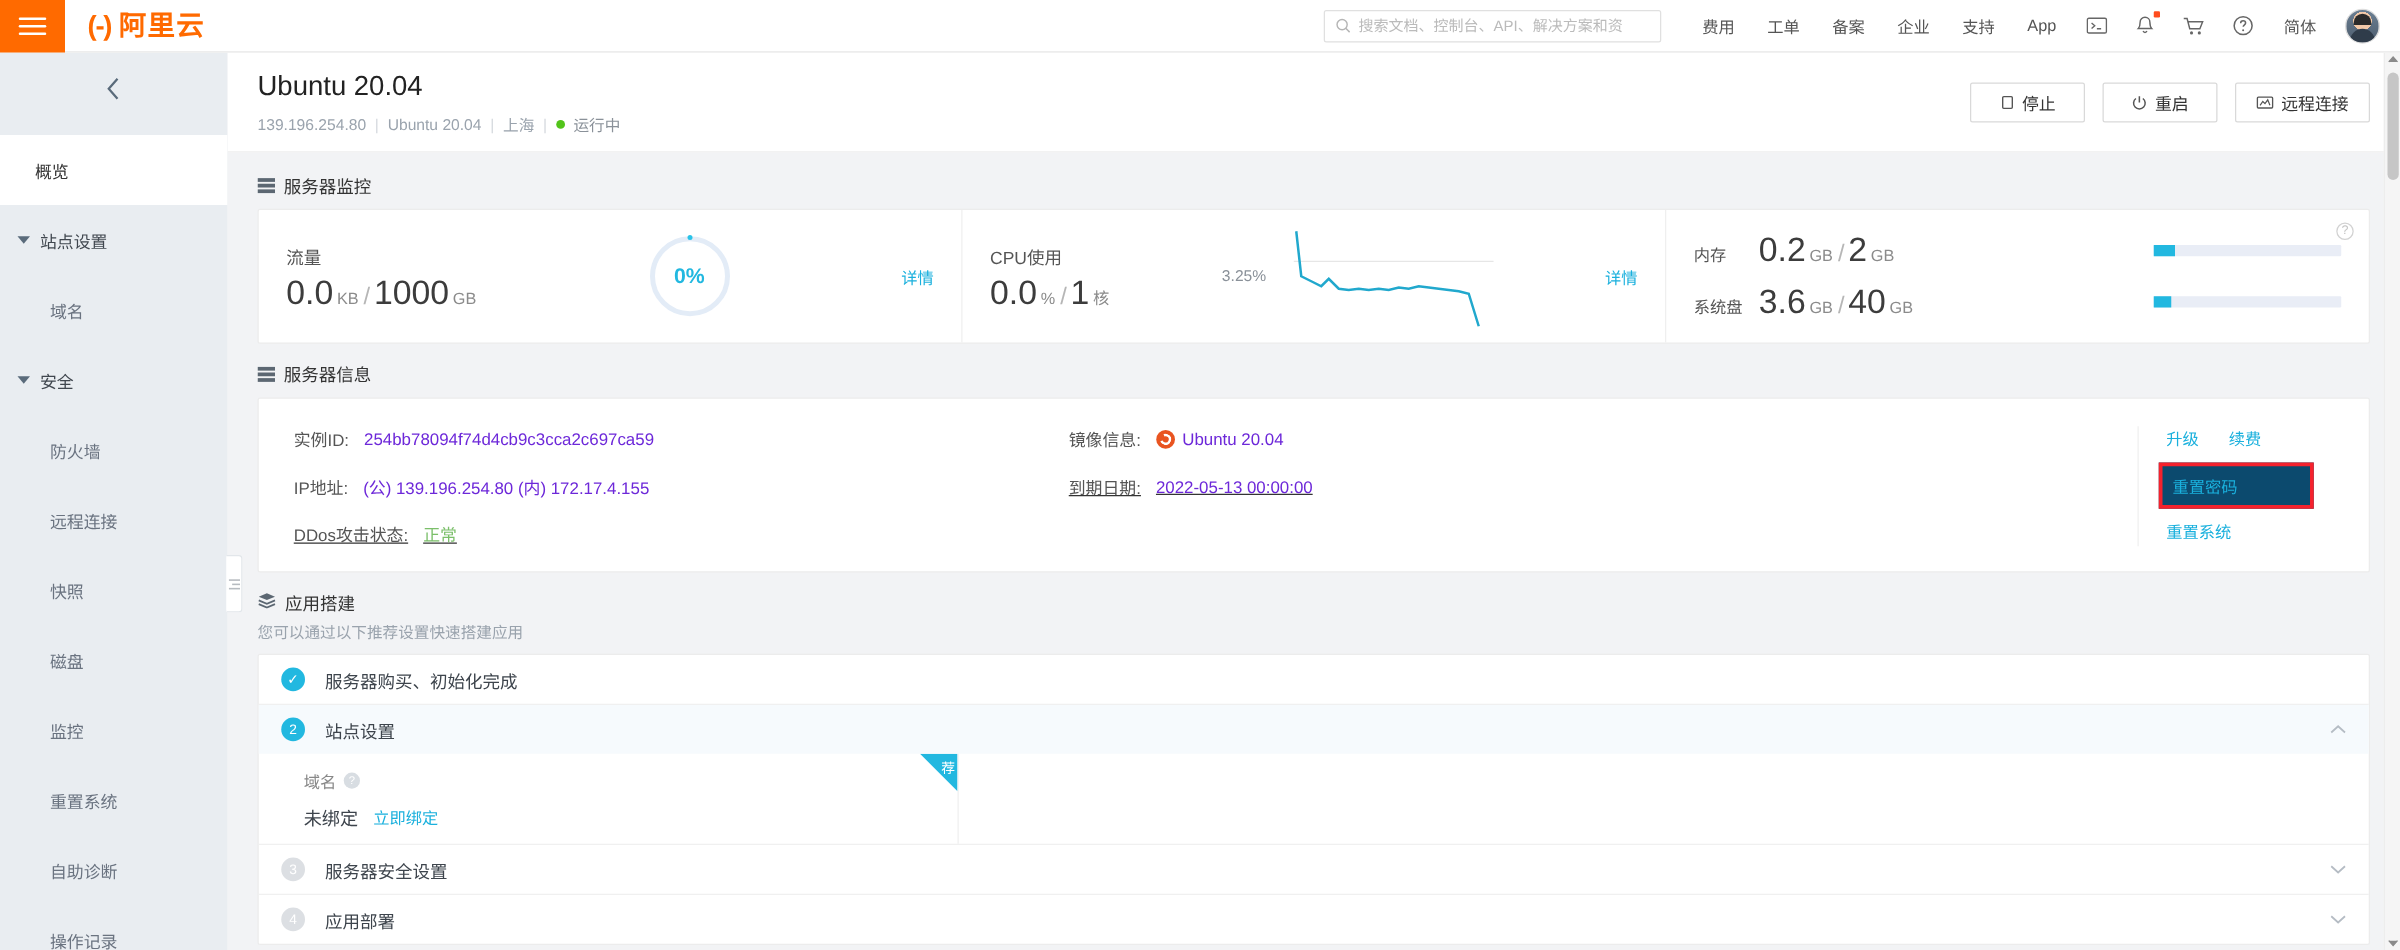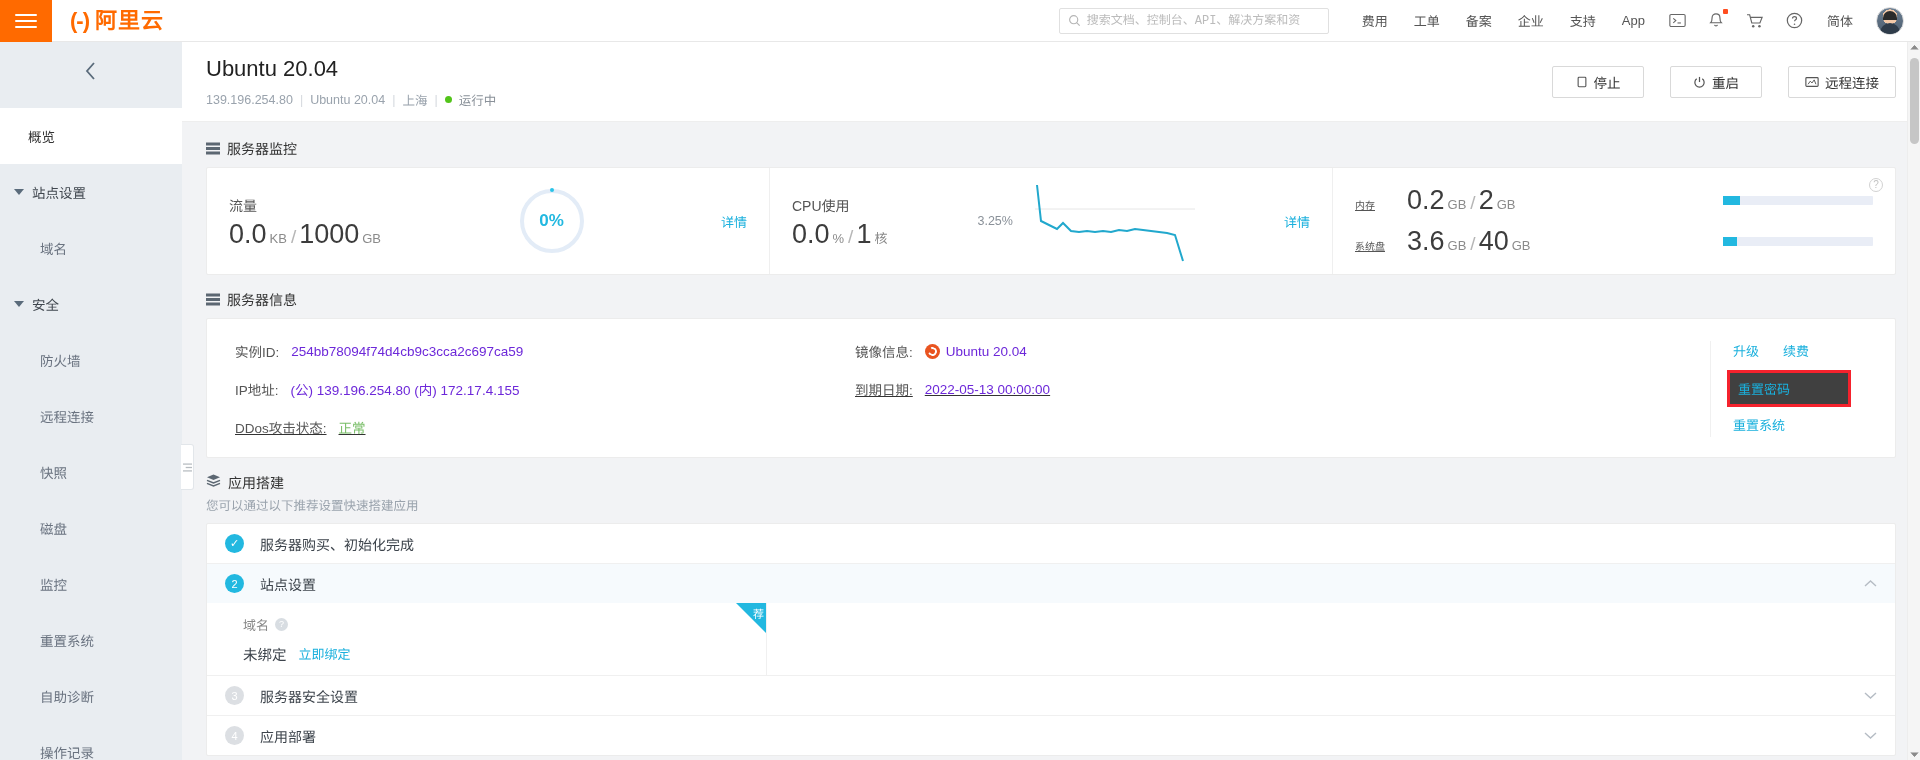--- a/index.html
+++ b/index.html
@@ -37,21 +37,21 @@
 
   .topbar-spacer { flex: 1 1 auto; }
 
   .search-box {
     width: 270px; height: 26px; border: 1px solid #e0e0e0; border-radius: 2px;
     display: flex; align-items: center; padding: 0 8px; gap: 6px; background: #fff;
   }
   .search-box svg { flex: 0 0 13px; }
   .search-input {
     border: none; outline: none; width: 100%; font-size: 12px; color: #7f1d1d;
-    font-family: Liberation Mono, monospace; background: transparent;
+    font-family: Liberation Sans, sans-serif; background: transparent;
   }
   .search-input::placeholder { color: #bbb; }
 
   .topnav { display: flex; align-items: center; gap: 0; margin-left: 20px; }
   .topnav-item {
     font-size: 13px; color: #555; padding: 0 13px; cursor: pointer;
     display: flex; align-items: center; height: 42px; white-space: nowrap;
   }
   .topnav-icon { padding: 0 11px; position: relative; display: flex; align-items: center; height: 42px; cursor: pointer; }
   .badge-dot {
@@ -112,21 +112,21 @@
     background: #fff; padding: 14px 24px 12px 24px; border-bottom: 1px solid #eee;
     display: flex; align-items: flex-start;
   }
   .page-title { font-size: 22px; font-weight: 400; color: #222; line-height: 1.2; }
   .page-sub {
     margin-top: 8px; font-size: 12.5px; color: #9aa3ad; display: flex; align-items: center; gap: 7px;
   }
   .page-sub .sep { color: #d5d9de; }
   .status-dot { width: 7px; height: 7px; border-radius: 50%; background: #52c41a; display: inline-block; }
   .status-run { color: #8a9199; }
-  .header-actions { margin-left: auto; display: flex; gap: 26px; padding-top: 10px; font-family: Liberation Mono, monospace; }
+  .header-actions { margin-left: auto; display: flex; gap: 14px; padding-top: 10px; font-family: Liberation Mono, monospace; }
   .btn {
     height: 32px; min-width: 92px; padding: 0 16px; border: 1px solid #d9d9d9; background: #fff;
     border-radius: 2px; font-size: 13.5px; color: #333; cursor: pointer;
     display: inline-flex; align-items: center; justify-content: center; gap: 6px;
     font-family: inherit;
   }
 
   .content { padding: 14px 24px 0 24px; height: 660px; overflow: hidden; }
 
   .section-title {
@@ -160,21 +160,21 @@
     position: absolute; inset: 0; display: flex; align-items: center; justify-content: center;
     font-size: 17px; color: #22b8e0; font-weight: 700;
   }
 
   .spark-wrap { margin-left: auto; display: flex; align-items: center; gap: 10px; height: 100%; }
   .spark-label { font-size: 12.5px; color: #8a9199; white-space: nowrap; }
   .spark { width: 172px; height: 96px; display: block; }
 
   .mem-rows { display: flex; flex-direction: column; gap: 14px; width: 100%; }
   .mem-row { display: flex; align-items: baseline; width: 100%; }
-  .mem-name { font-size: 10px; color: #555; width: 52px; flex: 0 0 52px; text-decoration: underline; }
+  .mem-name { font-size: 13px; color: #555; width: 52px; flex: 0 0 52px; }
   .mem-bar {
     margin-left: auto; width: 150px; height: 9px; background: #e9edf6; border-radius: 1px;
     position: relative; align-self: center; flex: 0 0 150px;
   }
   .mem-bar i { position: absolute; left: 0; top: 0; bottom: 0; background: #22b8e0; display: block; }
   .help-corner {
     position: absolute; top: 10px; right: 12px; width: 14px; height: 14px; border-radius: 50%;
     border: 1px solid #d2d2d2; color: #c3c3c3; font-size: 10px; line-height: 12px;
     text-align: center; cursor: pointer;
   }
@@ -199,21 +199,21 @@
   }
   .ubuntu-logo::after {
     content: ""; position: absolute; inset: 3px; border-radius: 50%;
     border: 2px solid #fff; border-left-color: transparent;
     transform: rotate(24deg);
   }
   .link-row { display: flex; gap: 24px; }
   .ilink { color: #1ab0dd; font-size: 13px; cursor: pointer; }
   .highlight-box {
     border: 3px solid #f5222d; padding: 6px 8px; margin: 8px 0 6px -6px;
-    width: 124px; background: #404040;
+    width: 124px; background: #0c4a6e;
   }
 
   
   .build-head { display: flex; align-items: center; gap: 7px; font-size: 14px; color: #333; margin: 2px 0 3px 0; }
   .build-sub { font-size: 12.5px; color: #9aa3ad; margin-bottom: 9px; }
   .step { border-bottom: 1px solid #f0f0f0; }
   .step:last-child { border-bottom: none; }
   .step-head {
     height: 39px; display: flex; align-items: center; padding: 0 18px; cursor: pointer;
     font-size: 14px; color: #3d444c;

